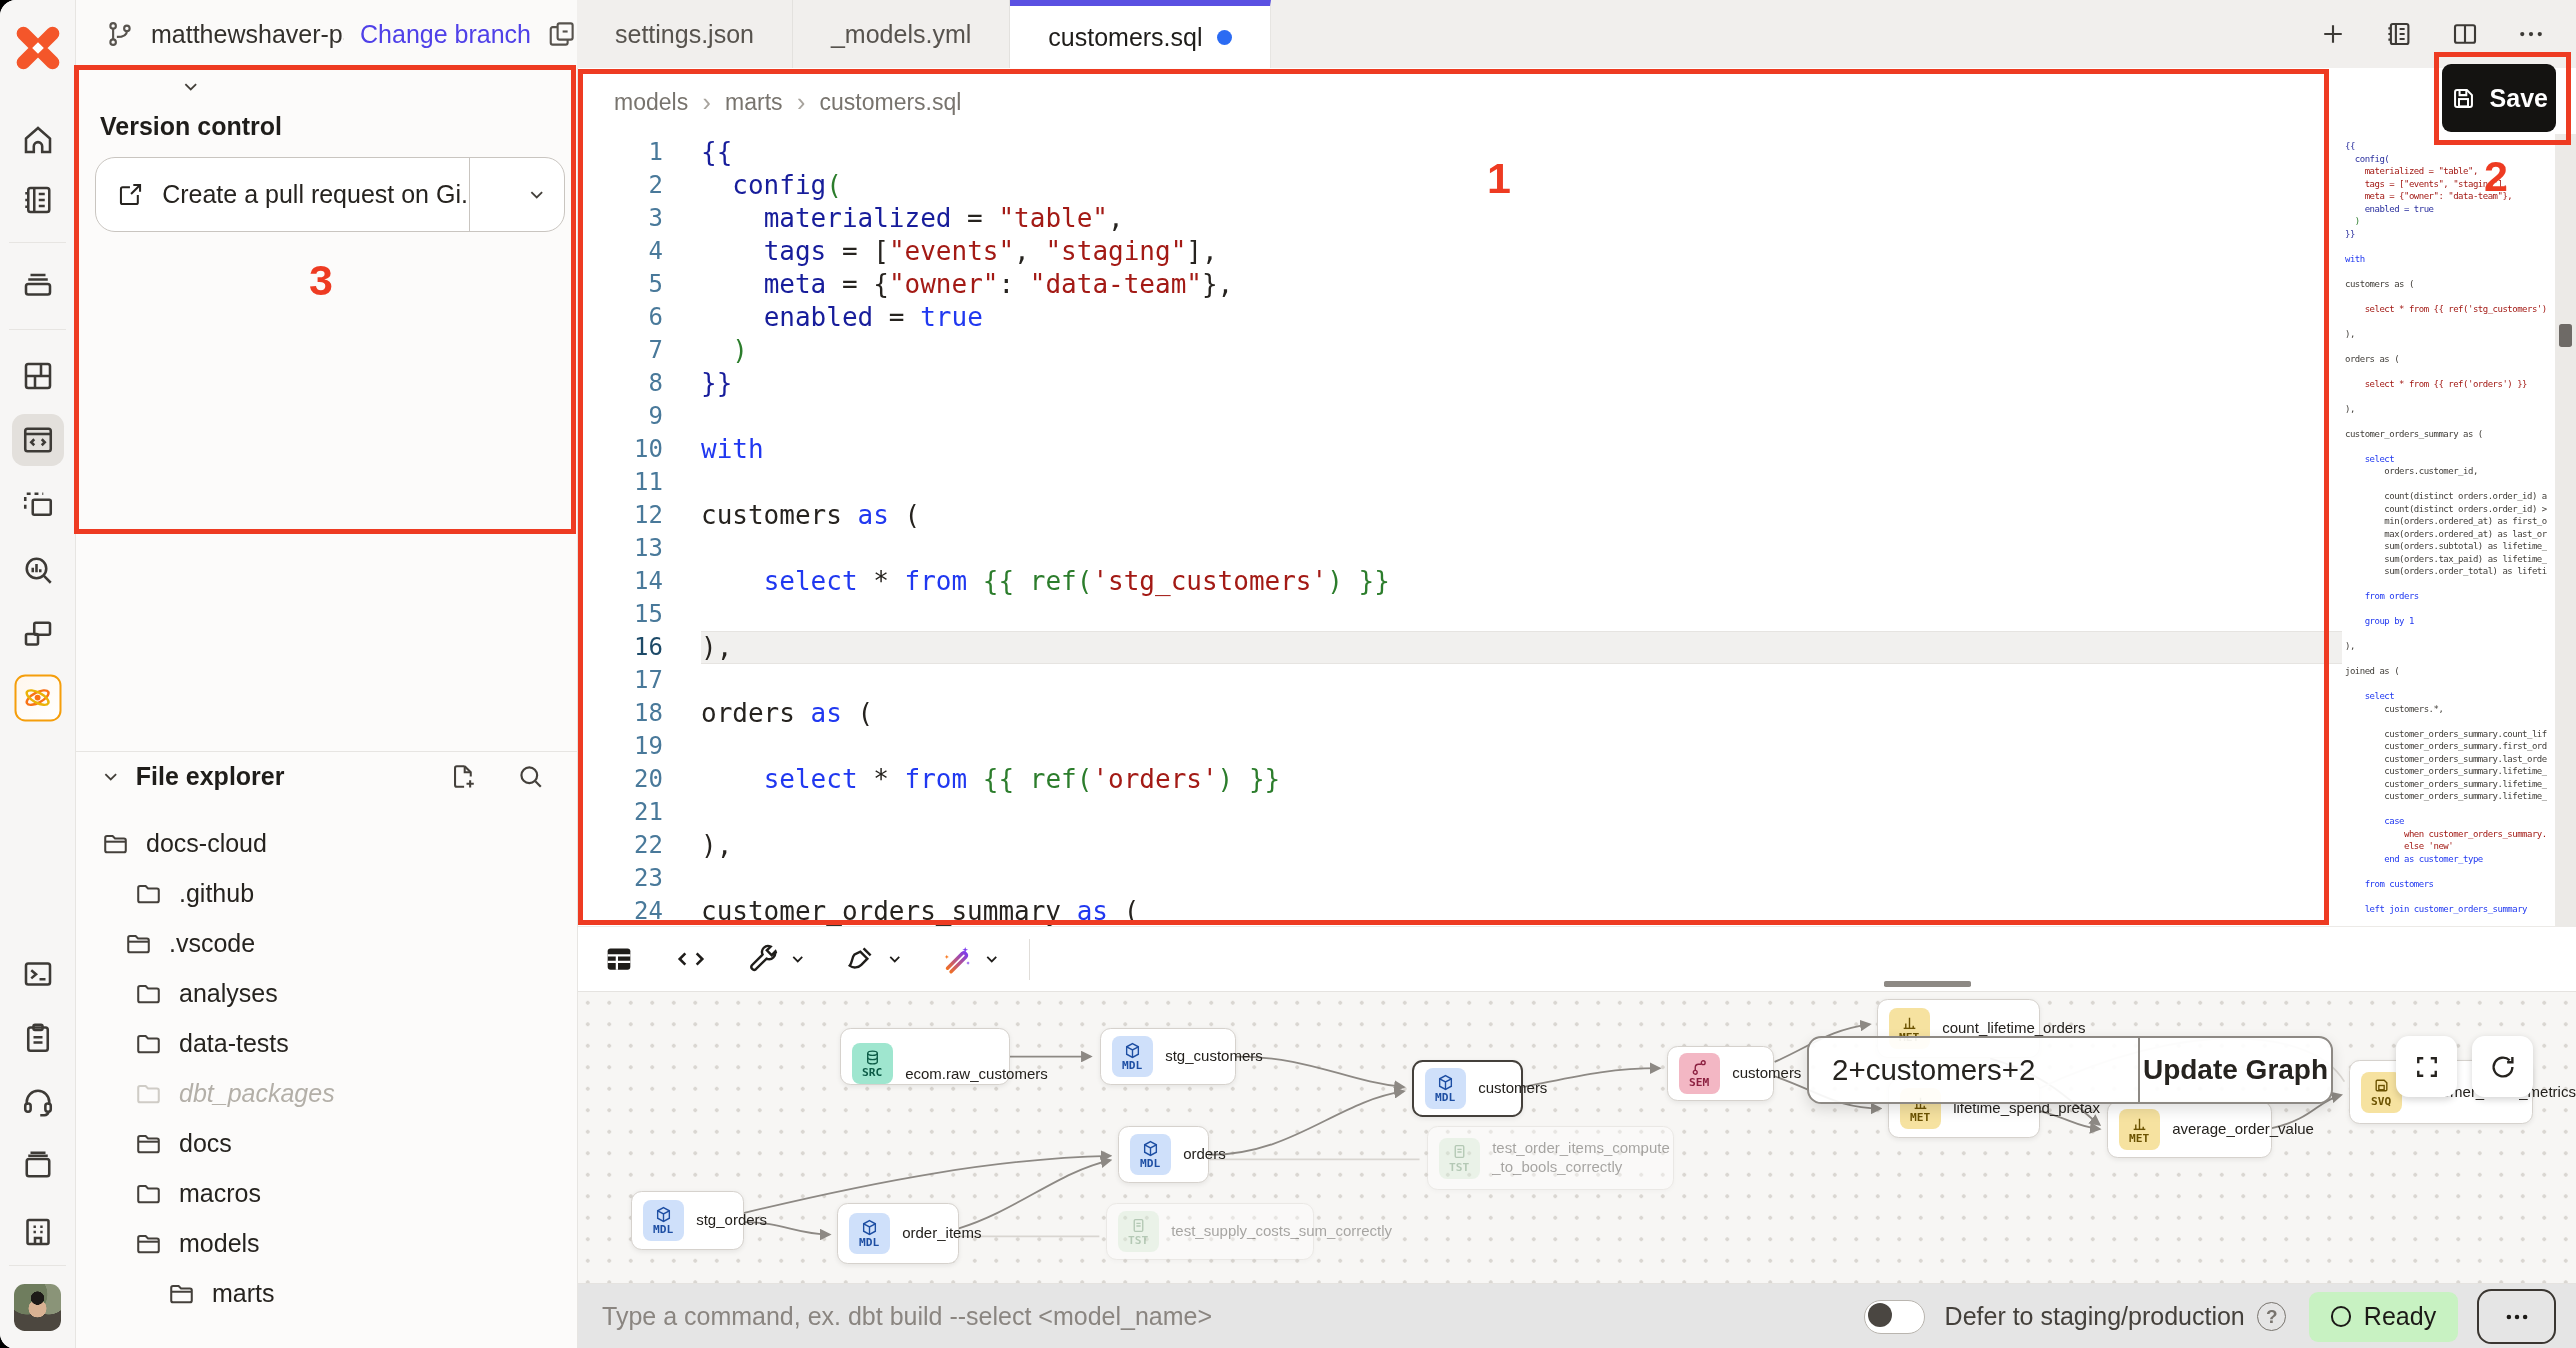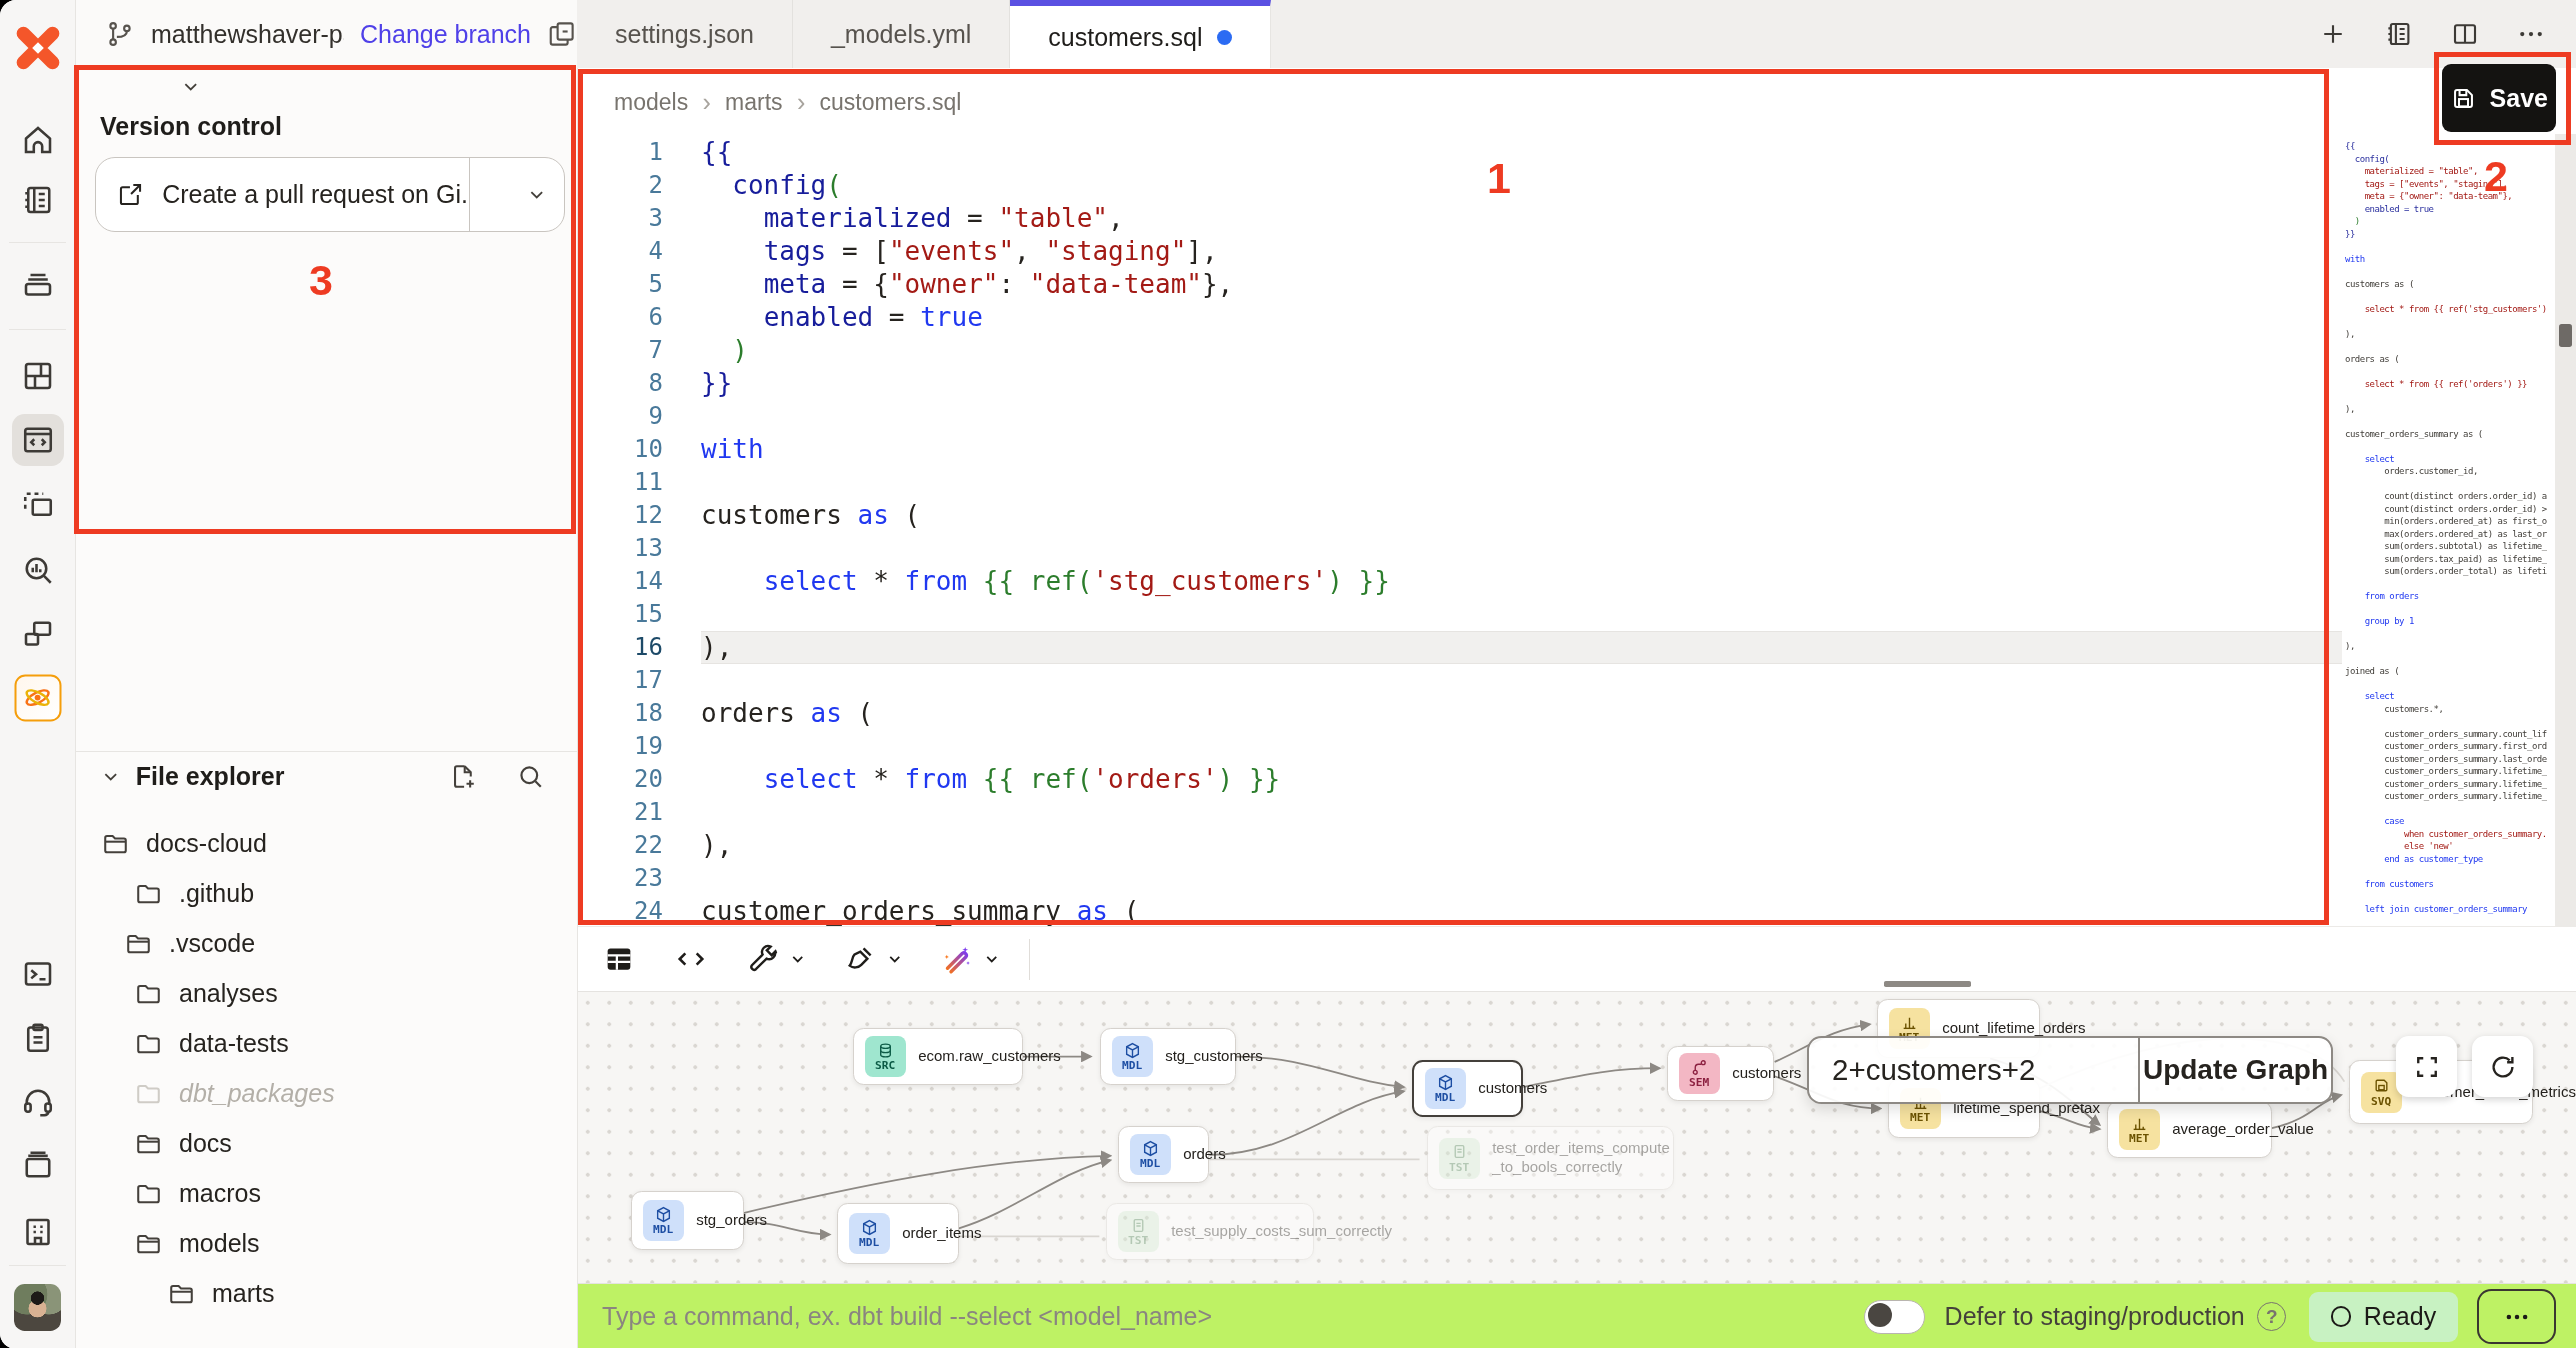--- a/index.html
+++ b/index.html
@@ -107,21 +107,21 @@
         box-shadow:0 5.4px 14.3px rgba(0,0,0,.12);}
   .gsel-input{flex:1;display:flex;align-items:center;padding:0 23px;font-size:29.5px;color:#26231f;
               border-right:2.2px solid #8d8984;}
   .gsel-btn{width:191px;display:flex;align-items:center;justify-content:center;font-size:28px;font-weight:600;color:#26231f;}
   .gbtn{position:absolute;top:44px;width:61px;height:61px;background:#fff;border-radius:12.5px;z-index:5;
         box-shadow:0 2.7px 7.2px rgba(0,0,0,.16);display:flex;align-items:center;justify-content:center;color:#26231f;}
   .gbtn svg{width:30px;height:30px;}
   .gbtn.fs{left:1819px;} .gbtn.rf{left:1895px;}
 
   
-  .sbar{position:absolute;left:577px;right:0;top:1283px;height:66px;background:#bef264;border-top:0.9px solid #e5e3e0;
+  .sbar{position:absolute;left:577px;right:0;top:1283px;height:66px;background:#e5e5e5;border-top:0.9px solid #e5e3e0;
         display:flex;align-items:center;box-sizing:border-box;}
   .cmd{flex:1;border:none;outline:none;background:transparent;font-size:25px;color:#26231f;padding-left:25px;
        font-family:"Liberation Sans",sans-serif;}
   .cmd::placeholder{color:#8a8580;}
   .toggle{width:59px;height:32px;border:1.8px solid #b9b5af;border-radius:18px;background:#fff;position:relative;flex:none;}
   .knob{position:absolute;left:2.7px;top:2.2px;width:24px;height:24px;border-radius:50%;background:#4a4641;}
   .defer{font-size:25px;color:#44403b;margin-left:19.7px;white-space:nowrap;}
   .help{width:29px;height:29px;border:1.8px solid #78746e;border-radius:50%;color:#78746e;font-size:19px;font-weight:700;
         display:flex;align-items:center;justify-content:center;margin-left:12.5px;box-sizing:border-box;flex:none;}
   .ready{margin-left:23px;height:50px;padding:0 21.5px;background:#c8f2c2;border-radius:9px;display:flex;
@@ -577,21 +577,21 @@
           <path d="M1058 106 C1110 96 1150 85 1210 85" fill="none" stroke="#8d8984" stroke-width="2" marker-end="url(#arr)"></path>
           <path d="M1339 78 C1380 60 1400 42 1445 36" fill="none" stroke="#8d8984" stroke-width="2" marker-end="url(#arr)"></path>
           <path d="M1339 94 C1390 112 1410 130 1457 130" fill="none" stroke="#8d8984" stroke-width="2" marker-end="url(#arr)"></path>
           <path d="M1636 133 C1670 142 1676 150 1702 153" fill="none" stroke="#8d8984" stroke-width="2" marker-end="url(#arr)"></path>
           <path d="M1580 74 C1650 95 1672 125 1702 148" fill="none" stroke="#8d8984" stroke-width="2" marker-end="url(#arr)"></path>
           <path d="M1895 152 C1940 142 1946 122 1972 115" fill="none" stroke="#8d8984" stroke-width="2" marker-end="url(#arr)"></path>
           <path d="M1630 110 C1800 28 1940 40 1976 100" fill="none" stroke="#d9d6d1" stroke-width="2"></path>
         </g>
     </svg>
     <div id="nodes">
-        <div class="node" style="left: 276px; top: 36px; width: 170px; height: 57px;">
+        <div class="node" style="left: 263px; top: 36px; width: 170px; height: 57px; align-items: flex-end;">
           <div class="badge" style="background: rgb(159, 230, 207); color: rgb(12, 91, 70);">
             <svg viewBox="0 0 16 16" fill="none" stroke="currentColor" stroke-width="1.3">
               <ellipse cx="8" cy="4" rx="4.5" ry="2"></ellipse>
               <path d="M3.5 4v8c0 1.1 2 2 4.5 2s4.5-.9 4.5-2V4"></path>
               <path d="M3.5 8c0 1.1 2 2 4.5 2s4.5-.9 4.5-2"></path>
             </svg>
             <span class="bt">SRC</span>
           </div>
           <span class="nlabel">ecom.raw_customers</span>
         </div>

